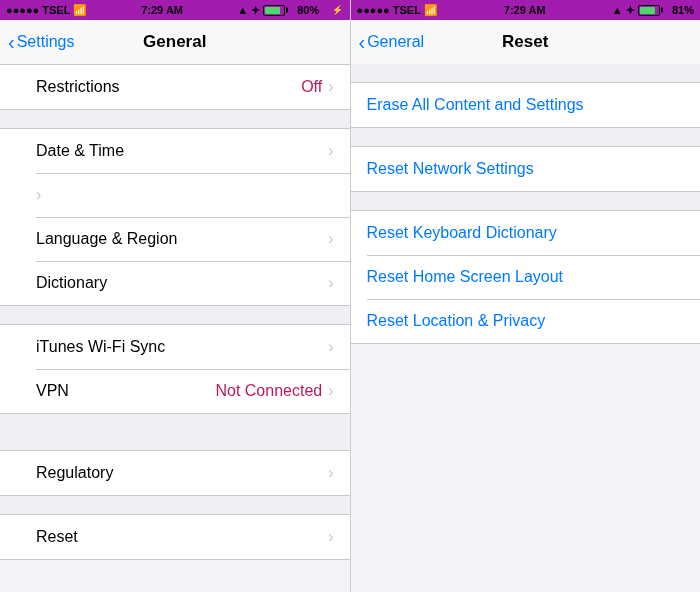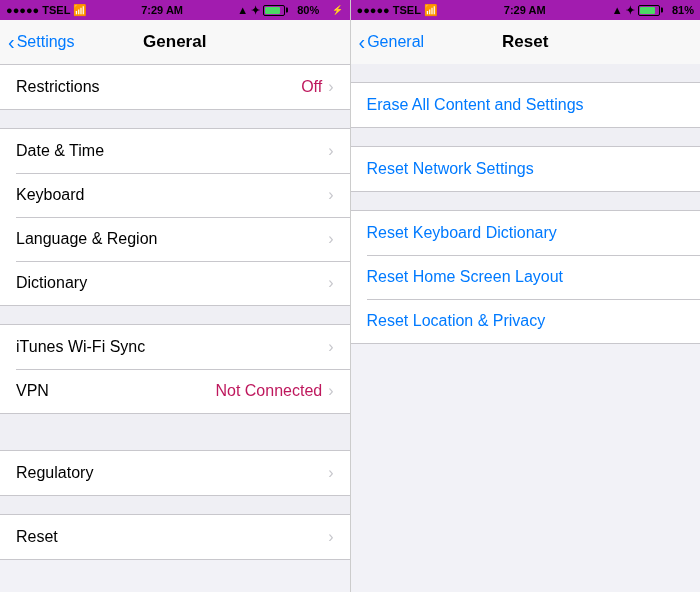--- a/index.html
+++ b/index.html
@@ -147,20 +147,21 @@
       border-top: 1px solid #c8c7cc;
       border-bottom: 1px solid #c8c7cc;
     }
     .list-row {
       background: #fff;
       height: 44px;
       display: flex;
       align-items: center;
       padding: 0 16px;
       position: relative;
+      margin-left: 20px;
     }
     .list-row + .list-row::before {
       content: '';
       position: absolute;
       top: 0;
       left: 16px;
       right: 0;
       height: 1px;
       background: #c8c7cc;
     }
@@ -291,21 +292,20 @@
     </div>
 
     <div class="section-spacer"></div>
 
     <div class="list-section">
       <div class="list-row">
         <span class="list-row-label">Date &amp; Time</span>
         <span class="chevron-right">›</span>
       </div>
       <div class="list-row">
-        <span class="list-row-label">Keyboard</span>
         <span class="chevron-right">›</span>
       </div>
       <div class="list-row">
         <span class="list-row-label">Language &amp; Region</span>
         <span class="chevron-right">›</span>
       </div>
       <div class="list-row">
         <span class="list-row-label">Dictionary</span>
         <span class="chevron-right">›</span>
       </div>

